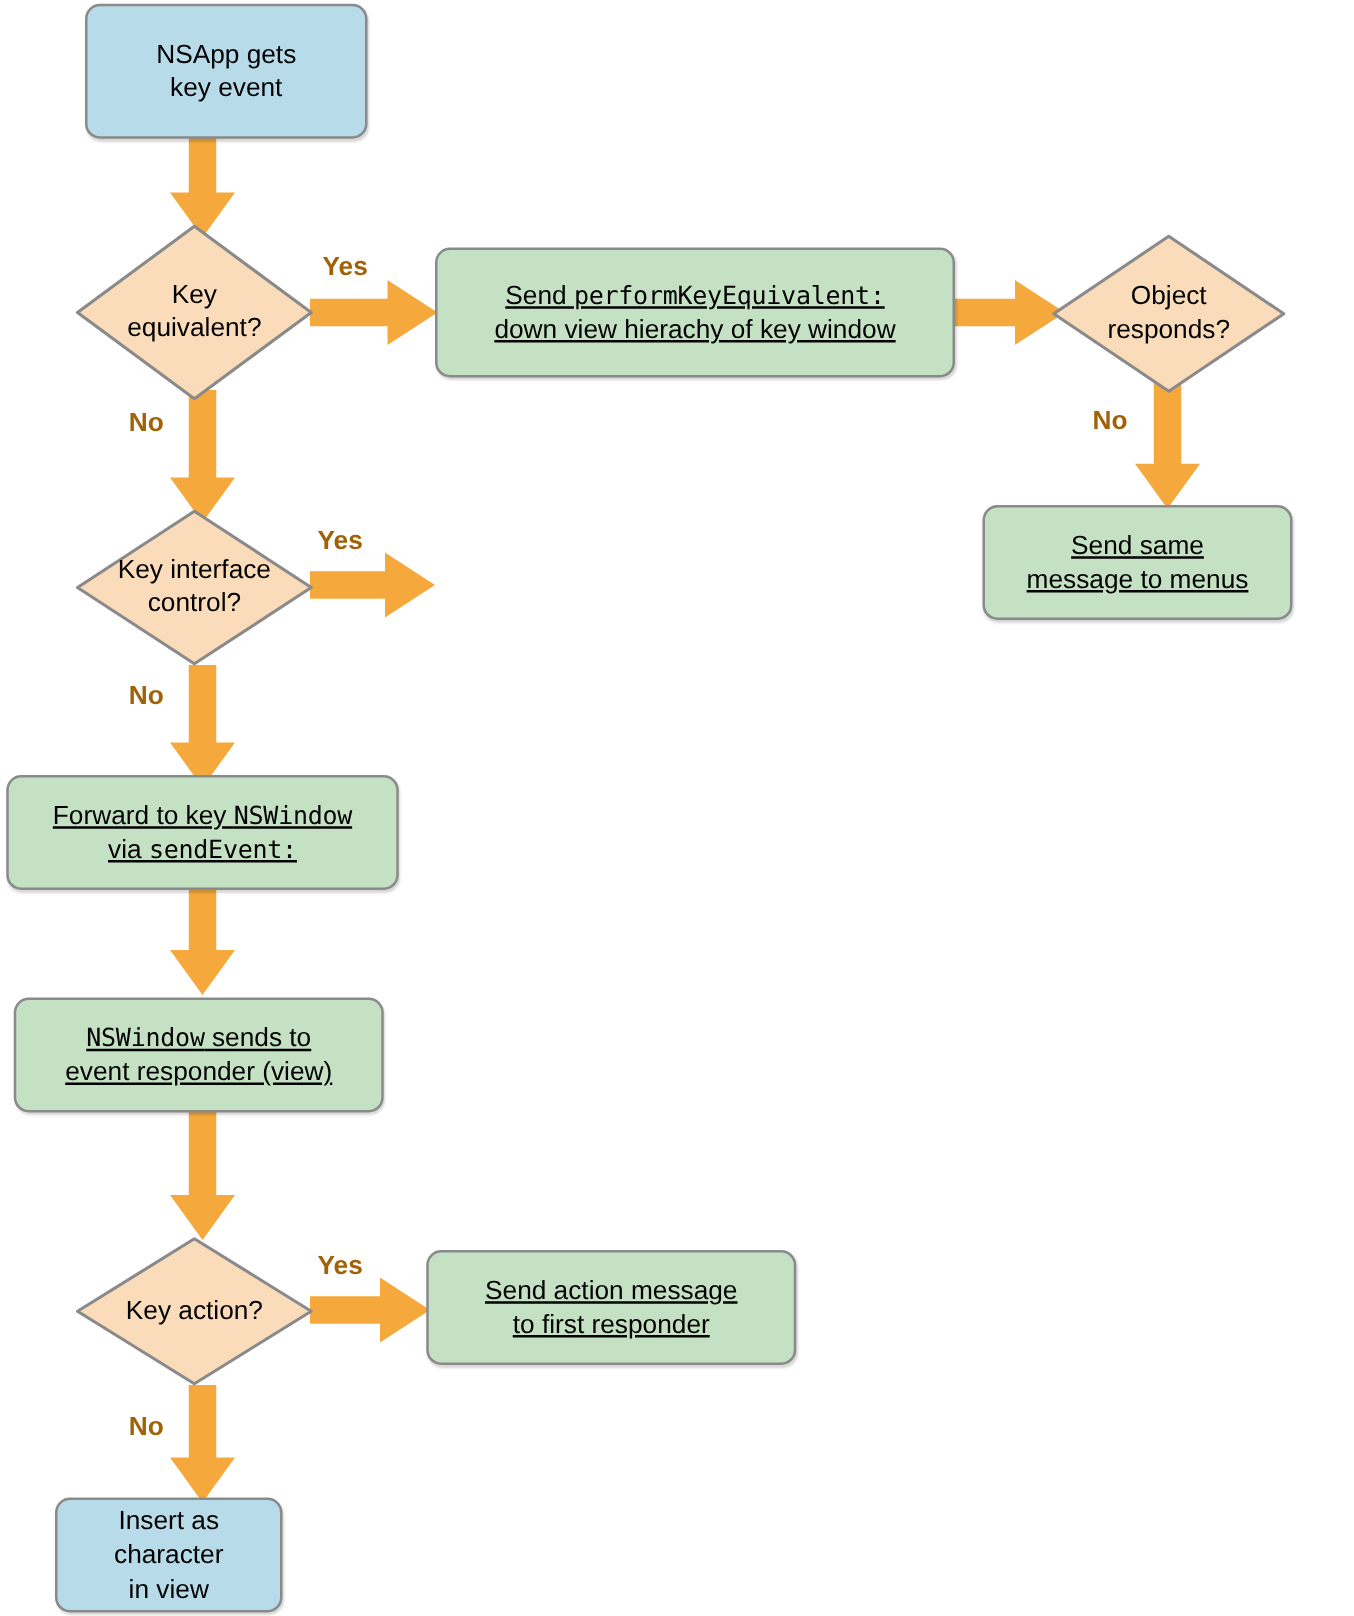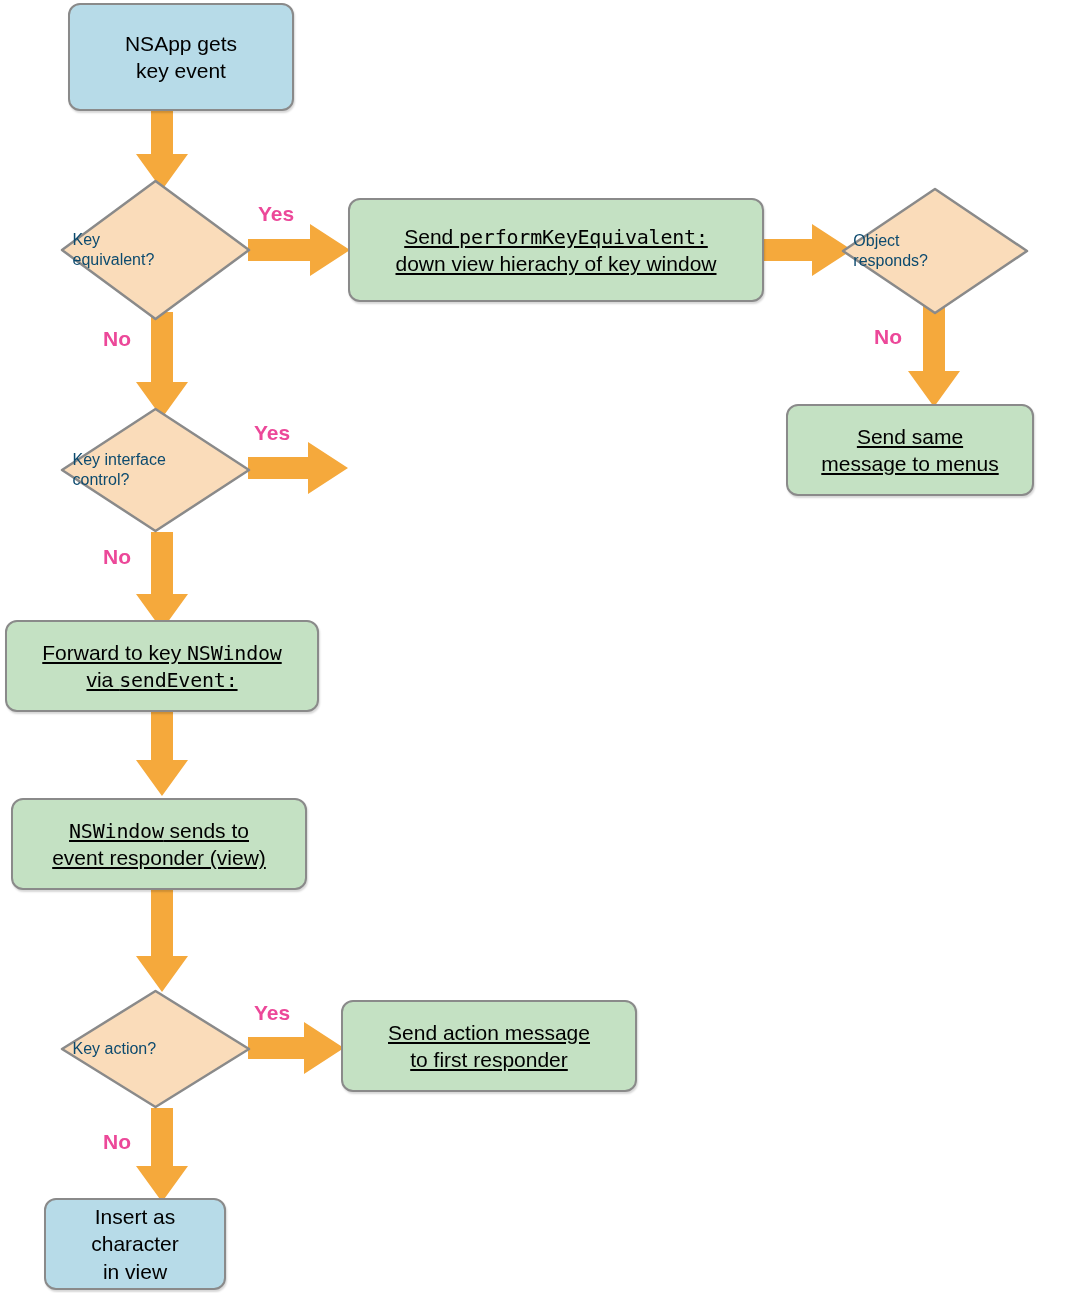--- a/index.html
+++ b/index.html
@@ -57,37 +57,38 @@
     justify-content: center;
   }
   .diamond .shape {
     position: absolute;
     inset: 0;
   }
   .diamond .shape svg { display: block; width: 100%; height: 100%; }
   .diamond .dlabel {
     position: relative;
     z-index: 2;
-    font-size: 16px;
+    text-align: center;
+    font-size: 21px;
     line-height: 1.28;
-    color: #0c4a6e;
+    color: #000000;
     pointer-events: none;
     width: 86%;
   }
 
   
   .arrow { position: absolute; }
   .arrow svg { display: block; overflow: visible; }
 
   
   .edge-label {
     position: absolute;
     font-size: 21px;
     font-weight: bold;
-    color: #ec4899;
+    color: #a16207;
     white-space: nowrap;
   }
 </style>
 </head>
 <body>
 
 <div id="canvas">
 
   <div class="arrow" style="left:136px; top:92px; width:52px; height:98px;">
     <svg width="52" height="98" viewBox="0 0 52 98">

